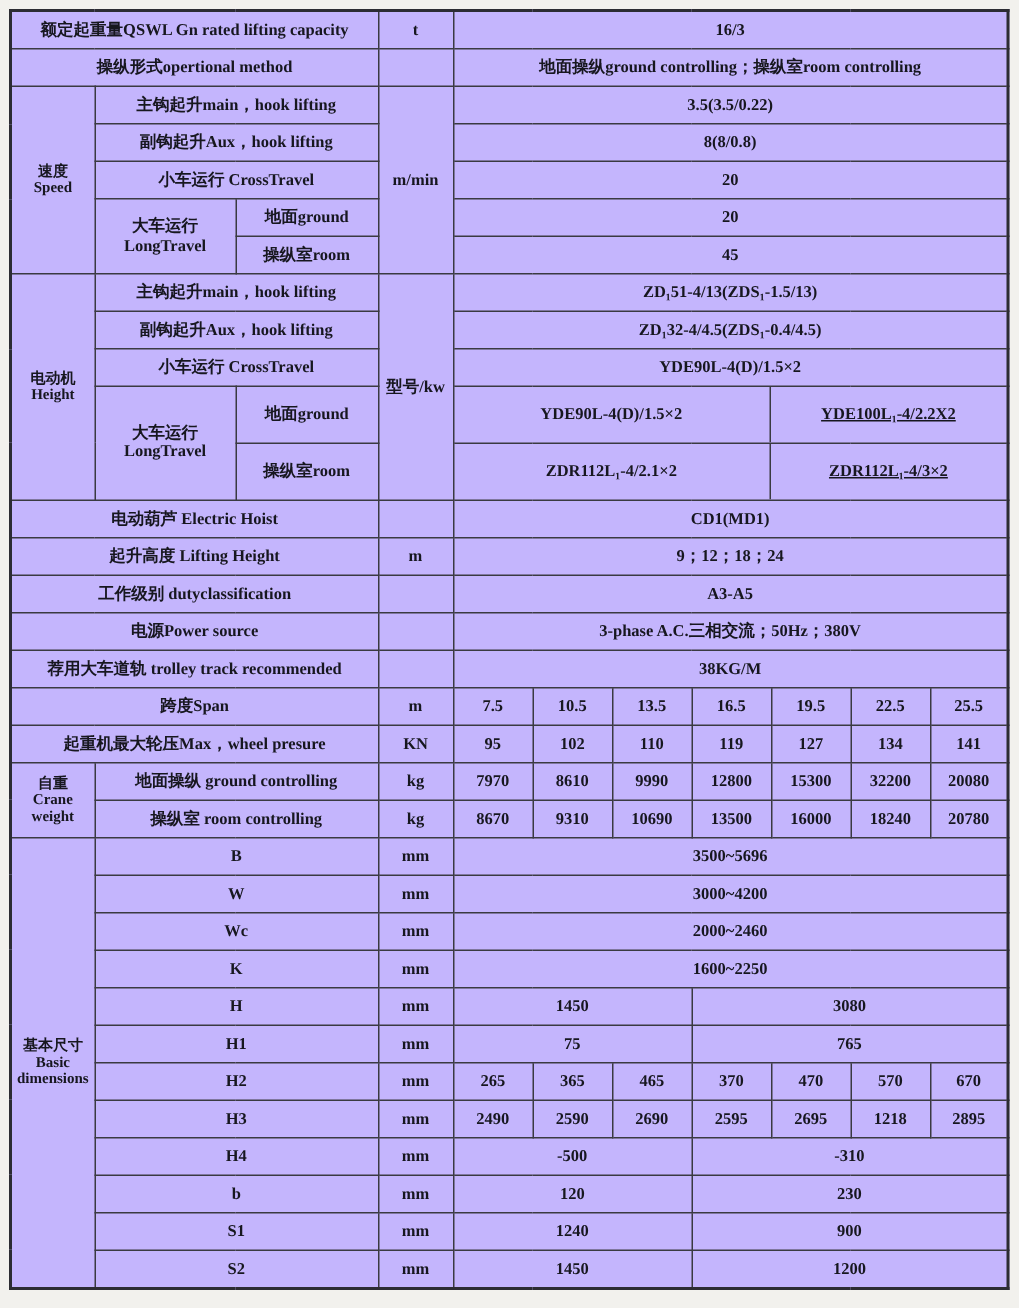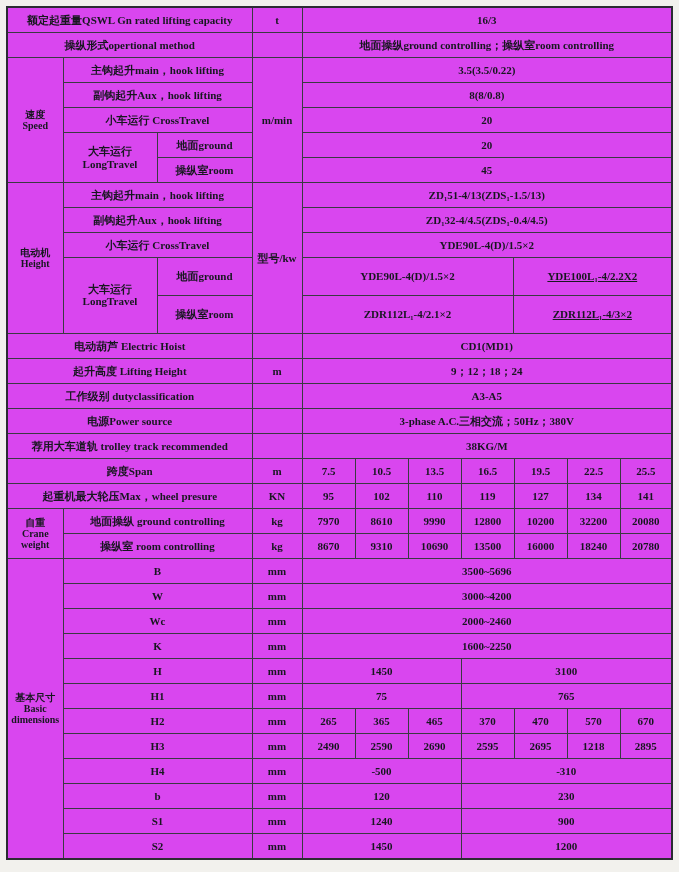--- a/index.html
+++ b/index.html
@@ -6,21 +6,21 @@
   body{
     width:679px;height:872px;
     background:#f2f1ed;
     font-family:"Liberation Serif","DejaVu Serif",serif;
   }
   table.spec{
     border-collapse:collapse;
     table-layout:fixed;
     width:661px;
     margin:6px 0 0 6px;
-    background:#d946ef;
+    background:#c4b5fd;
     border:2px solid #2c2c33;
   }
   td{
     border:1.5px solid #3a3a41;
     height:24px;
     text-align:center;
     vertical-align:middle;
     font-weight:bold;
     font-size:11px;
     color:#17171f;
@@ -192,21 +192,21 @@
   <tr>
     <td rowspan="2" class="group">自重
 Crane
 weight</td>
     <td colspan="2">地面操纵 ground controlling</td>
     <td>kg</td>
     <td>7970</td>
     <td>8610</td>
     <td>9990</td>
     <td>12800</td>
-    <td>10200</td>
+    <td>15300</td>
     <td>32200</td>
     <td>20080</td>
   </tr>
   <tr>
     <td colspan="2">操纵室 room controlling</td>
     <td>kg</td>
     <td>8670</td>
     <td>9310</td>
     <td>10690</td>
     <td>13500</td>
@@ -235,21 +235,21 @@
   </tr>
   <tr>
     <td colspan="2">K</td>
     <td>mm</td>
     <td colspan="7">1600~2250</td>
   </tr>
   <tr>
     <td colspan="2">H</td>
     <td>mm</td>
     <td colspan="3">1450</td>
-    <td colspan="4">3100</td>
+    <td colspan="4">3080</td>
   </tr>
   <tr>
     <td colspan="2">H1</td>
     <td>mm</td>
     <td colspan="3">75</td>
     <td colspan="4">765</td>
   </tr>
   <tr>
     <td colspan="2">H2</td>
     <td>mm</td>

